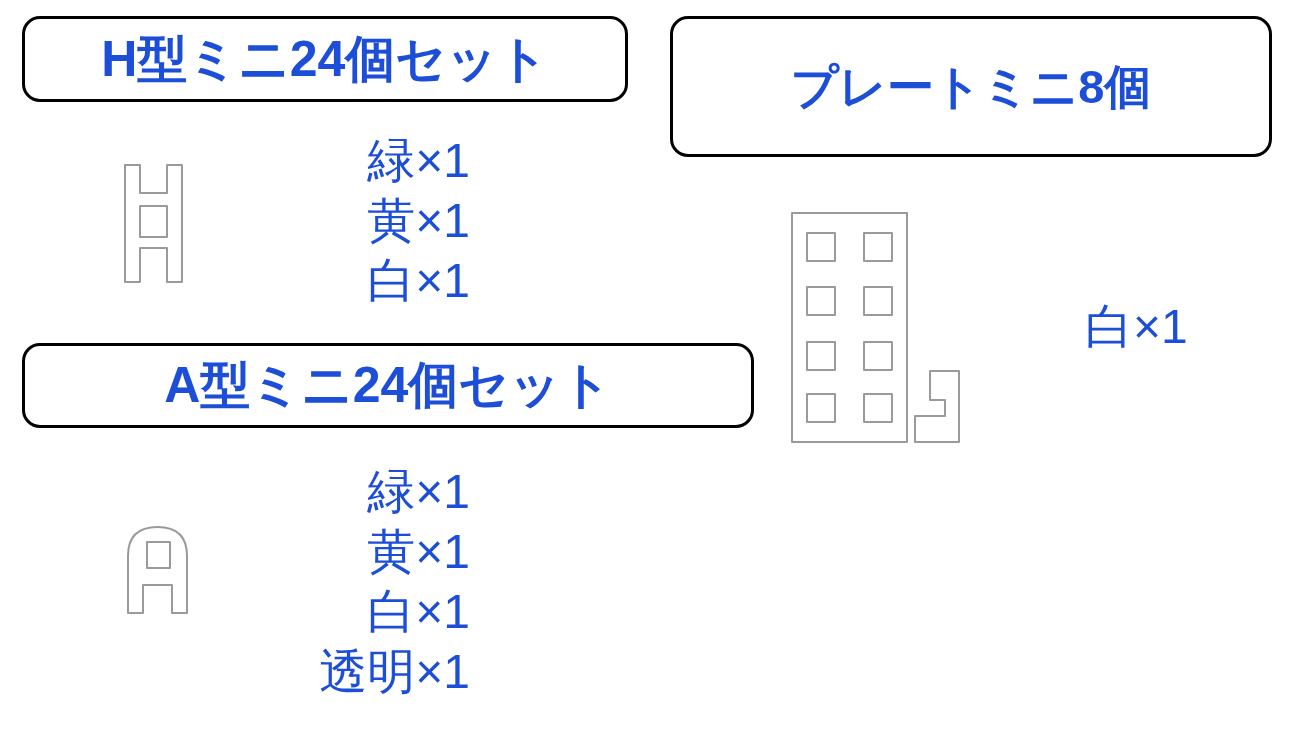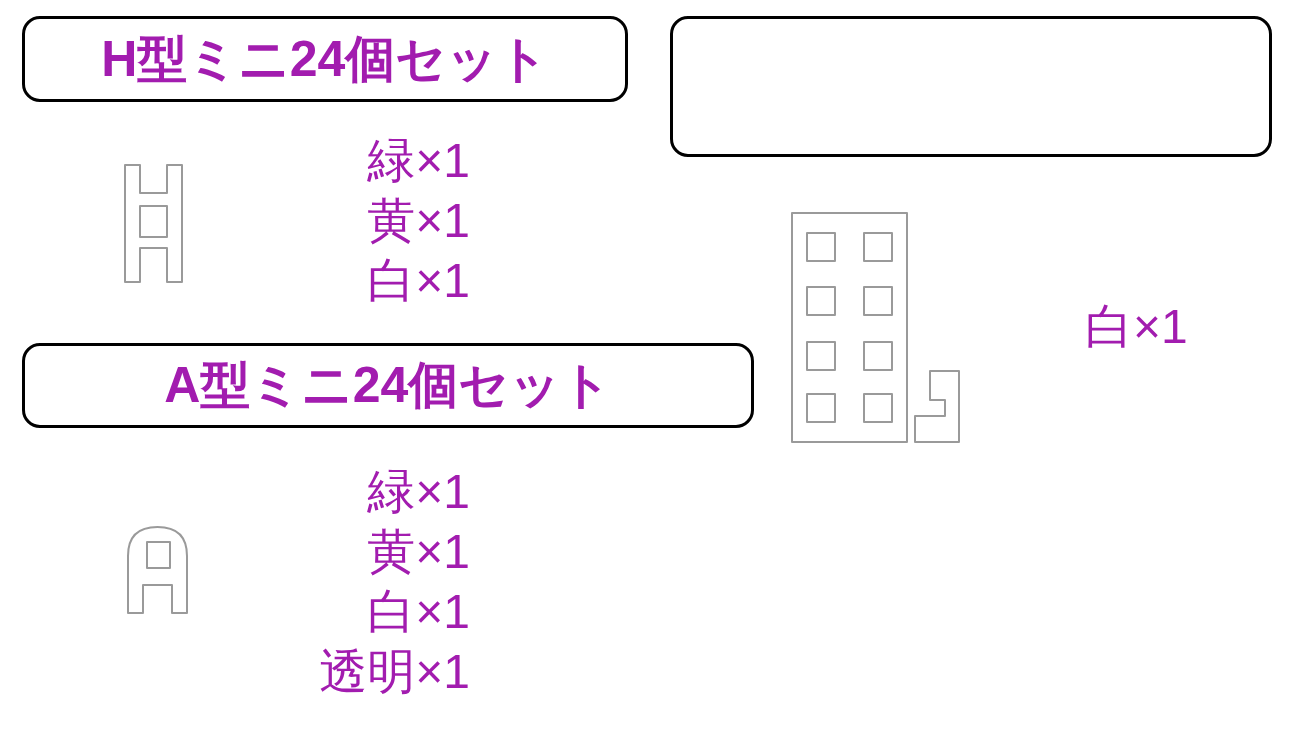--- a/index.html
+++ b/index.html
@@ -1,21 +1,21 @@
 <!DOCTYPE html>
 <html><head>
 <meta charset="utf-8">
 <style>
   html,body{margin:0;padding:0;background:#ffffff;}
   .canvas{
     position:relative;
     width:1300px;height:750px;
     background:#ffffff;
     font-family:"Liberation Sans","DejaVu Sans",sans-serif;
-    color:#a21caf;
+    color:#1d4ed8;
     overflow:hidden;
   }
   .title-box{
     position:absolute;
     box-sizing:border-box;
     border:3px solid #000;
     border-radius:18px;
     background:#fff;
     display:flex;
     flex-direction:column;
@@ -78,20 +78,21 @@
   </svg>
 
   <div class="color-list list-a">
     <div>緑×1</div>
     <div>黄×1</div>
     <div>白×1</div>
     <div>透明×1</div>
   </div>
 
   <div class="title-box box-plate">
+    <span>プレートミニ8個</span>
   </div>
 
   <svg class="piece-icon icon-plate" width="182" height="238" viewBox="0 0 182 238">
     <path class="piece-outline" fill-rule="evenodd" d="M9,5 H124 V234 H9 Z
          M24,25 h28 v28 h-28 Z  M81,25 h28 v28 h-28 Z
          M24,79 h28 v28 h-28 Z  M81,79 h28 v28 h-28 Z
          M24,134 h28 v28 h-28 Z M81,134 h28 v28 h-28 Z
          M24,186 h28 v28 h-28 Z M81,186 h28 v28 h-28 Z"></path>
     <path class="piece-outline" d="M147,163 H176 V234 H132 V208 H162 V192 H147 Z"></path>
   </svg>

